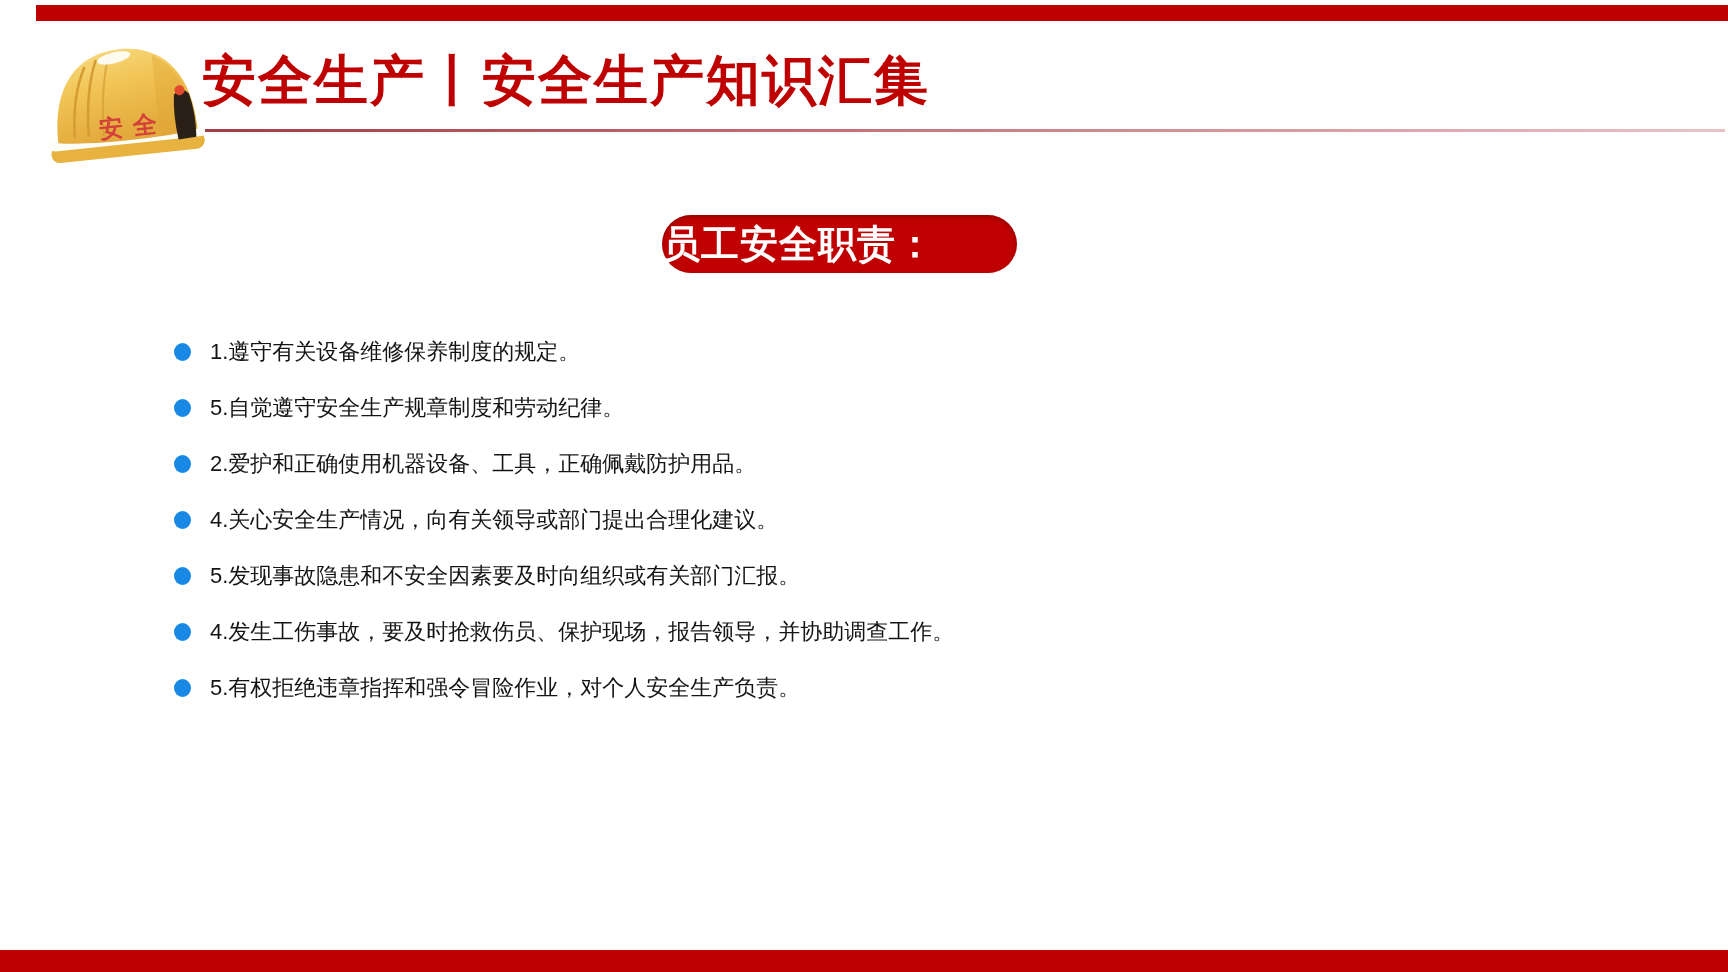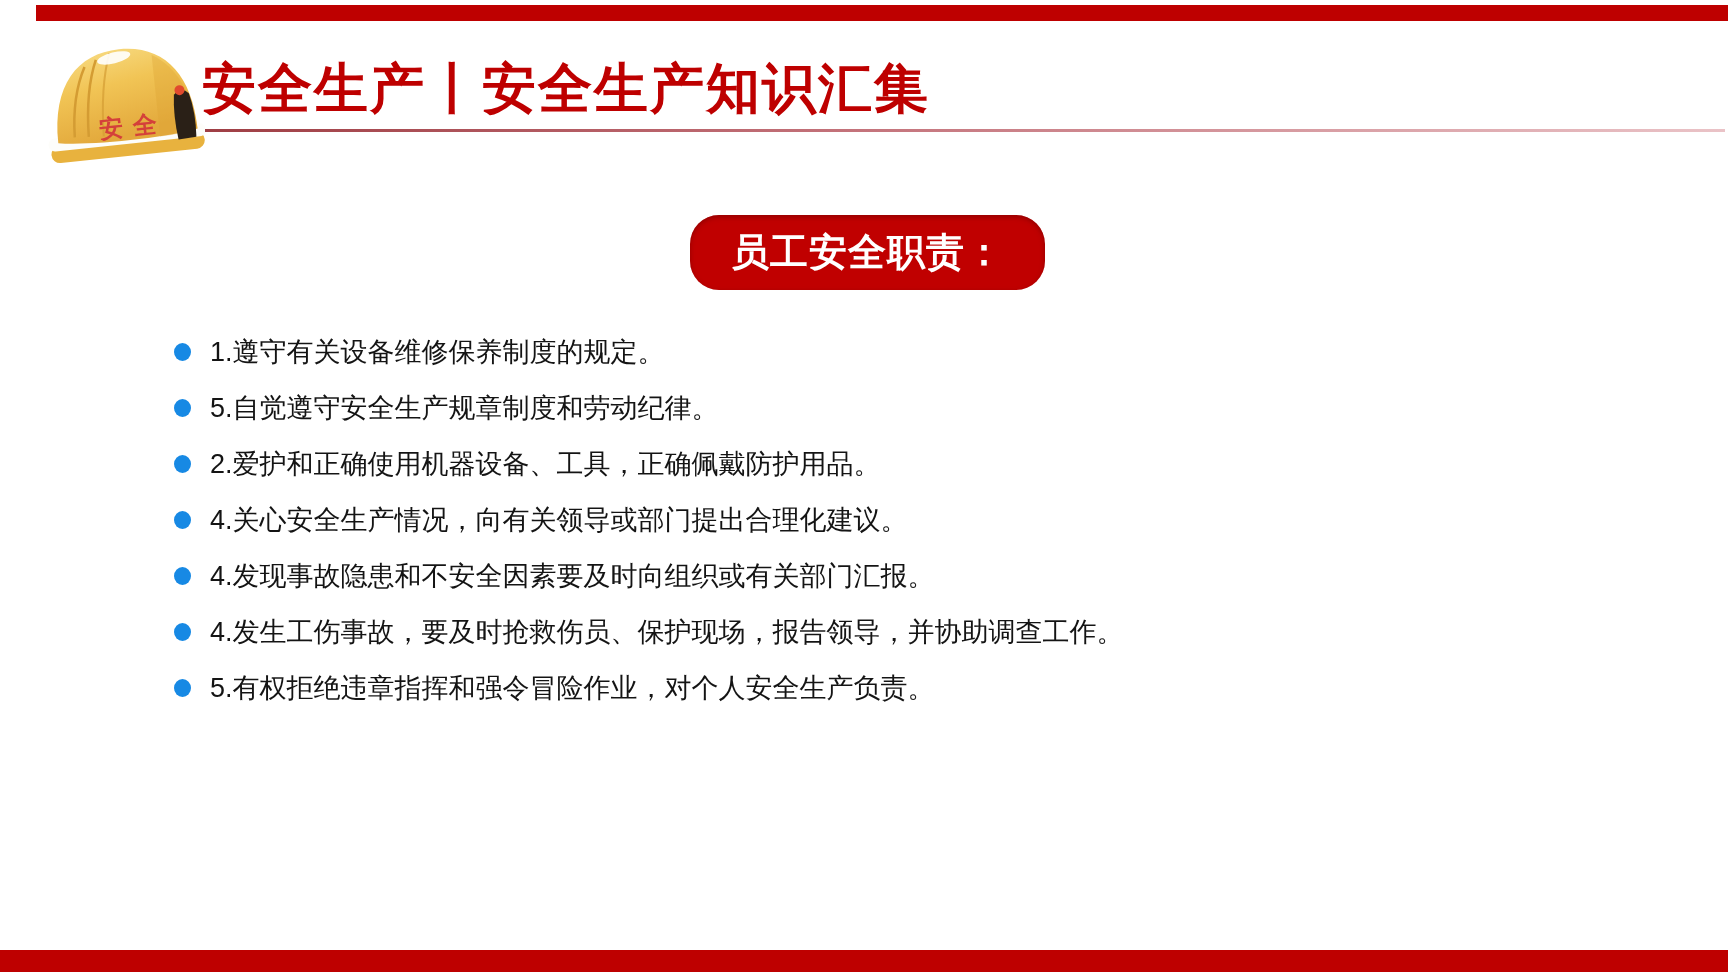--- a/index.html
+++ b/index.html
@@ -16,51 +16,51 @@
     position:absolute;top:5px;left:36px;right:0;height:16px;
     background:#BE0000;
   }
   .bottom-bar{
     position:absolute;left:0;right:0;bottom:0;height:22px;
     background:#BE0000;
   }
 
   
   .header-title{
-    position:absolute;left:202px;top:56px;
+    position:absolute;left:202px;top:48px;
     font-size:54px;font-weight:700;line-height:64px;
     color:#BE0000;letter-spacing:2px;white-space:nowrap;
   }
   .header-underline{
     position:absolute;left:150px;right:3px;top:129px;height:2.5px;
     background:linear-gradient(to right,#9c3a40,#c4737b 45%,#eac3c7 100%);
   }
   .helmet{
     position:absolute;left:45px;top:38px;width:160px;height:132px;
     z-index:3;
   }
 
   
   .badge{
-    position:absolute;left:690px;top:215px;width:355px;height:75px;
+    position:absolute;left:662px;top:215px;width:355px;height:58px;
     background:#C00000;border-radius:29px;
     box-shadow:inset 0 2px 5px rgba(110,0,0,.55);
-    display:flex;align-items:center;justify-content:center;
+    display:flex;align-items:center;justify-content:flex-start;
     color:#ffffff;font-size:38px;font-weight:700;letter-spacing:1px;
     white-space:nowrap;
   }
 
   
   .duties{
     position:absolute;left:174px;top:324px;margin:0;padding:0;
     list-style:none;
   }
   .duties li{
     height:56px;display:flex;align-items:center;
-    font-size:27px;color:#141414;white-space:nowrap;
+    font-size:22px;color:#141414;white-space:nowrap;
   }
   .bullet{
     flex:0 0 auto;width:17px;height:18px;border-radius:50%;
     background:#1789E4;margin-right:19px;
   }
 </style>
 </head>
 <body>
 
 <div class="slide">
@@ -117,21 +117,21 @@
     <li>
       <span class="bullet"></span>
       <span>2.爱护和正确使用机器设备、工具，正确佩戴防护用品。</span>
     </li>
     <li>
       <span class="bullet"></span>
       <span>4.关心安全生产情况，向有关领导或部门提出合理化建议。</span>
     </li>
     <li>
       <span class="bullet"></span>
-      <span>4.发现事故隐患和不安全因素要及时向组织或有关部门汇报。</span>
+      <span>5.发现事故隐患和不安全因素要及时向组织或有关部门汇报。</span>
     </li>
     <li>
       <span class="bullet"></span>
       <span>4.发生工伤事故，要及时抢救伤员、保护现场，报告领导，并协助调查工作。</span>
     </li>
     <li>
       <span class="bullet"></span>
       <span>5.有权拒绝违章指挥和强令冒险作业，对个人安全生产负责。</span>
     </li>
   </ul>

